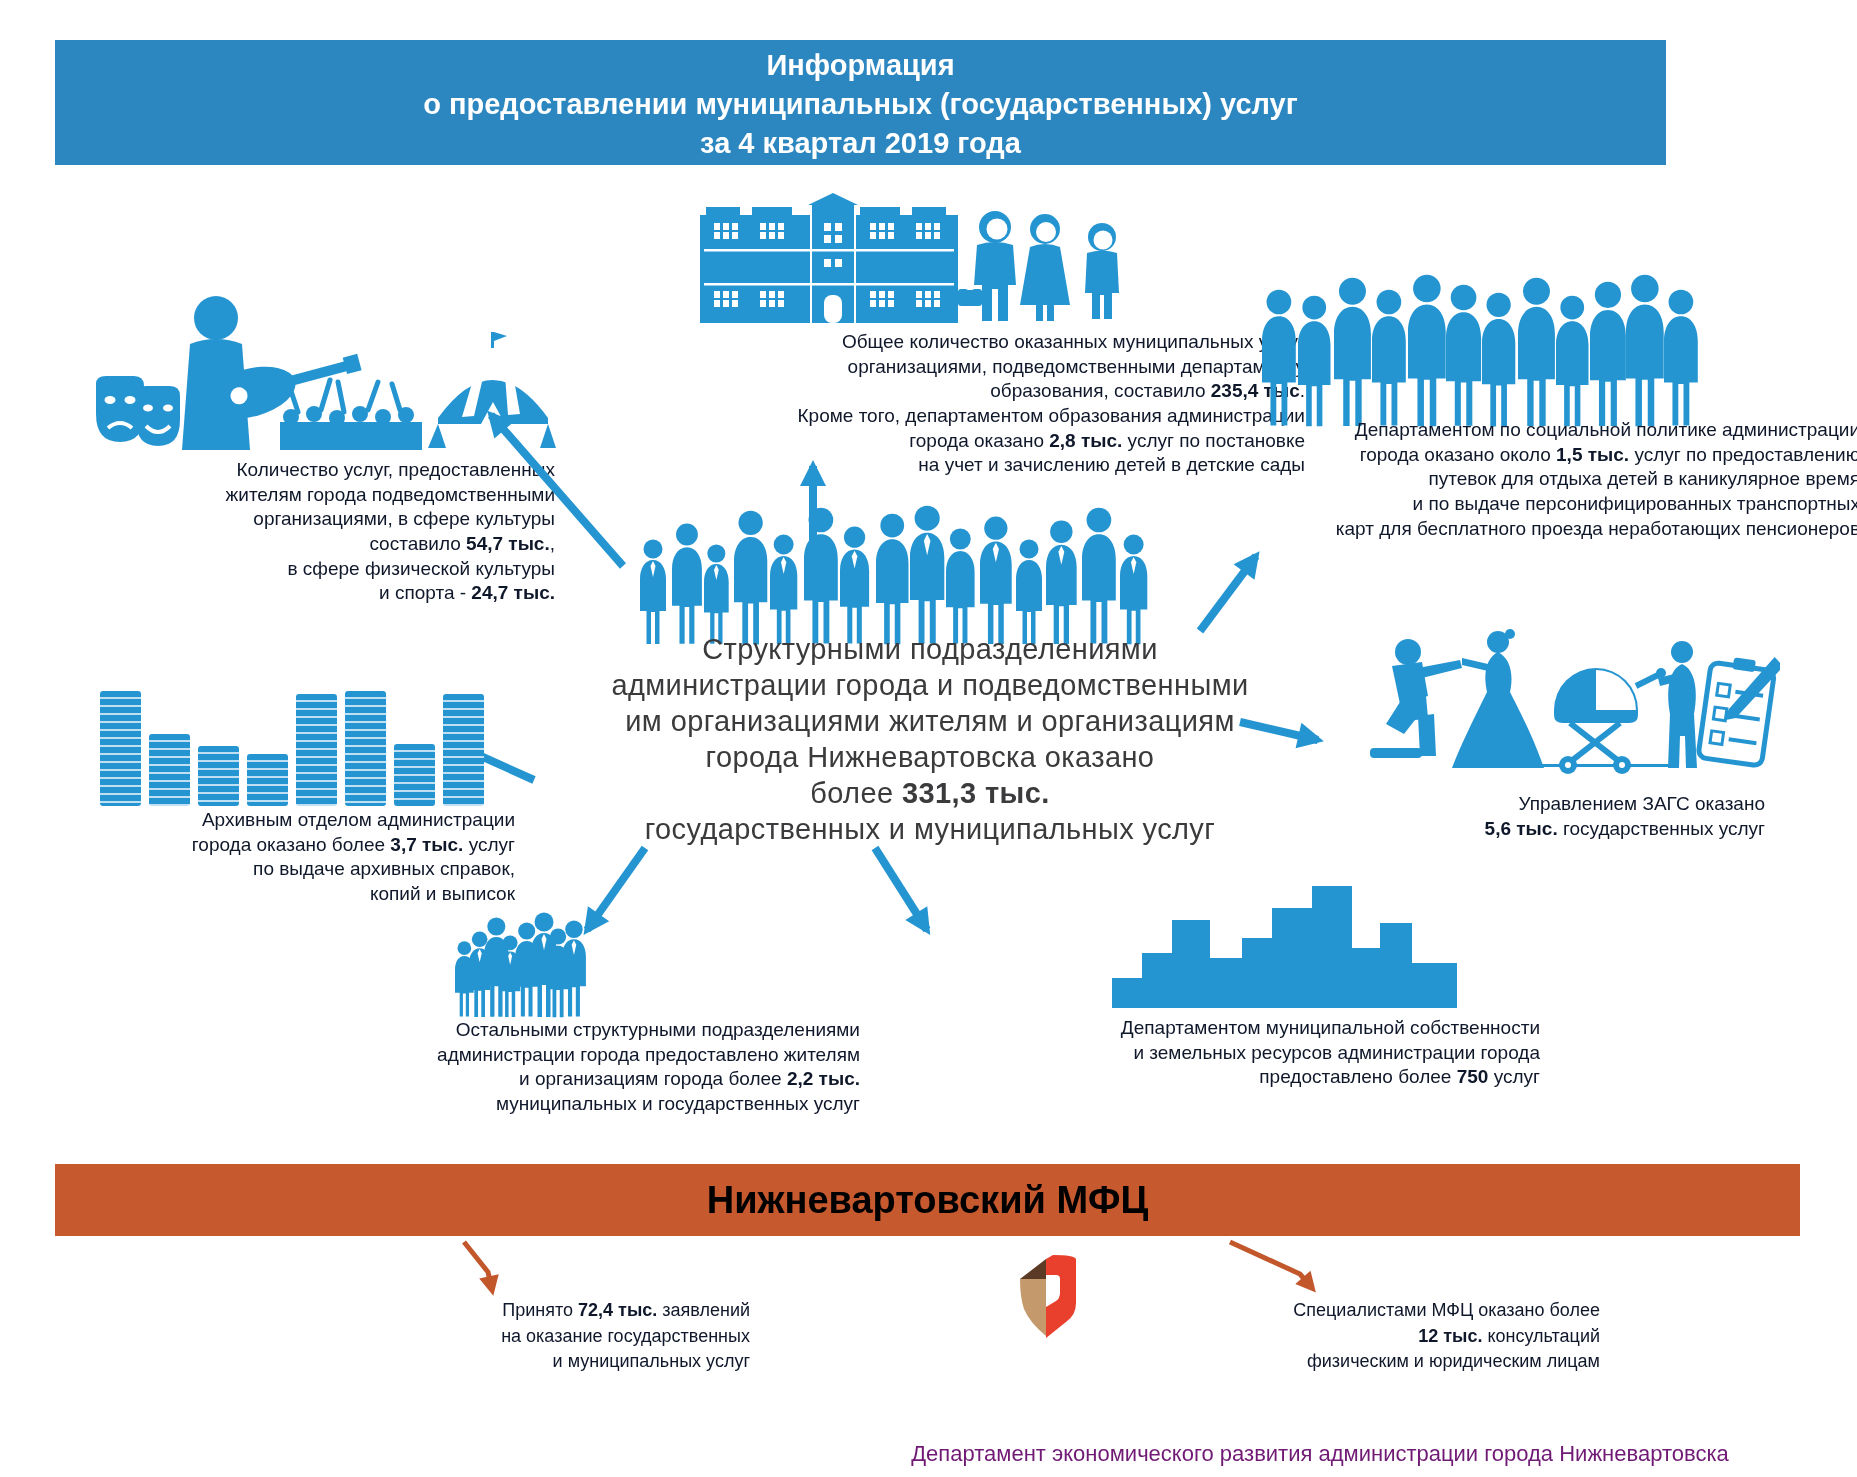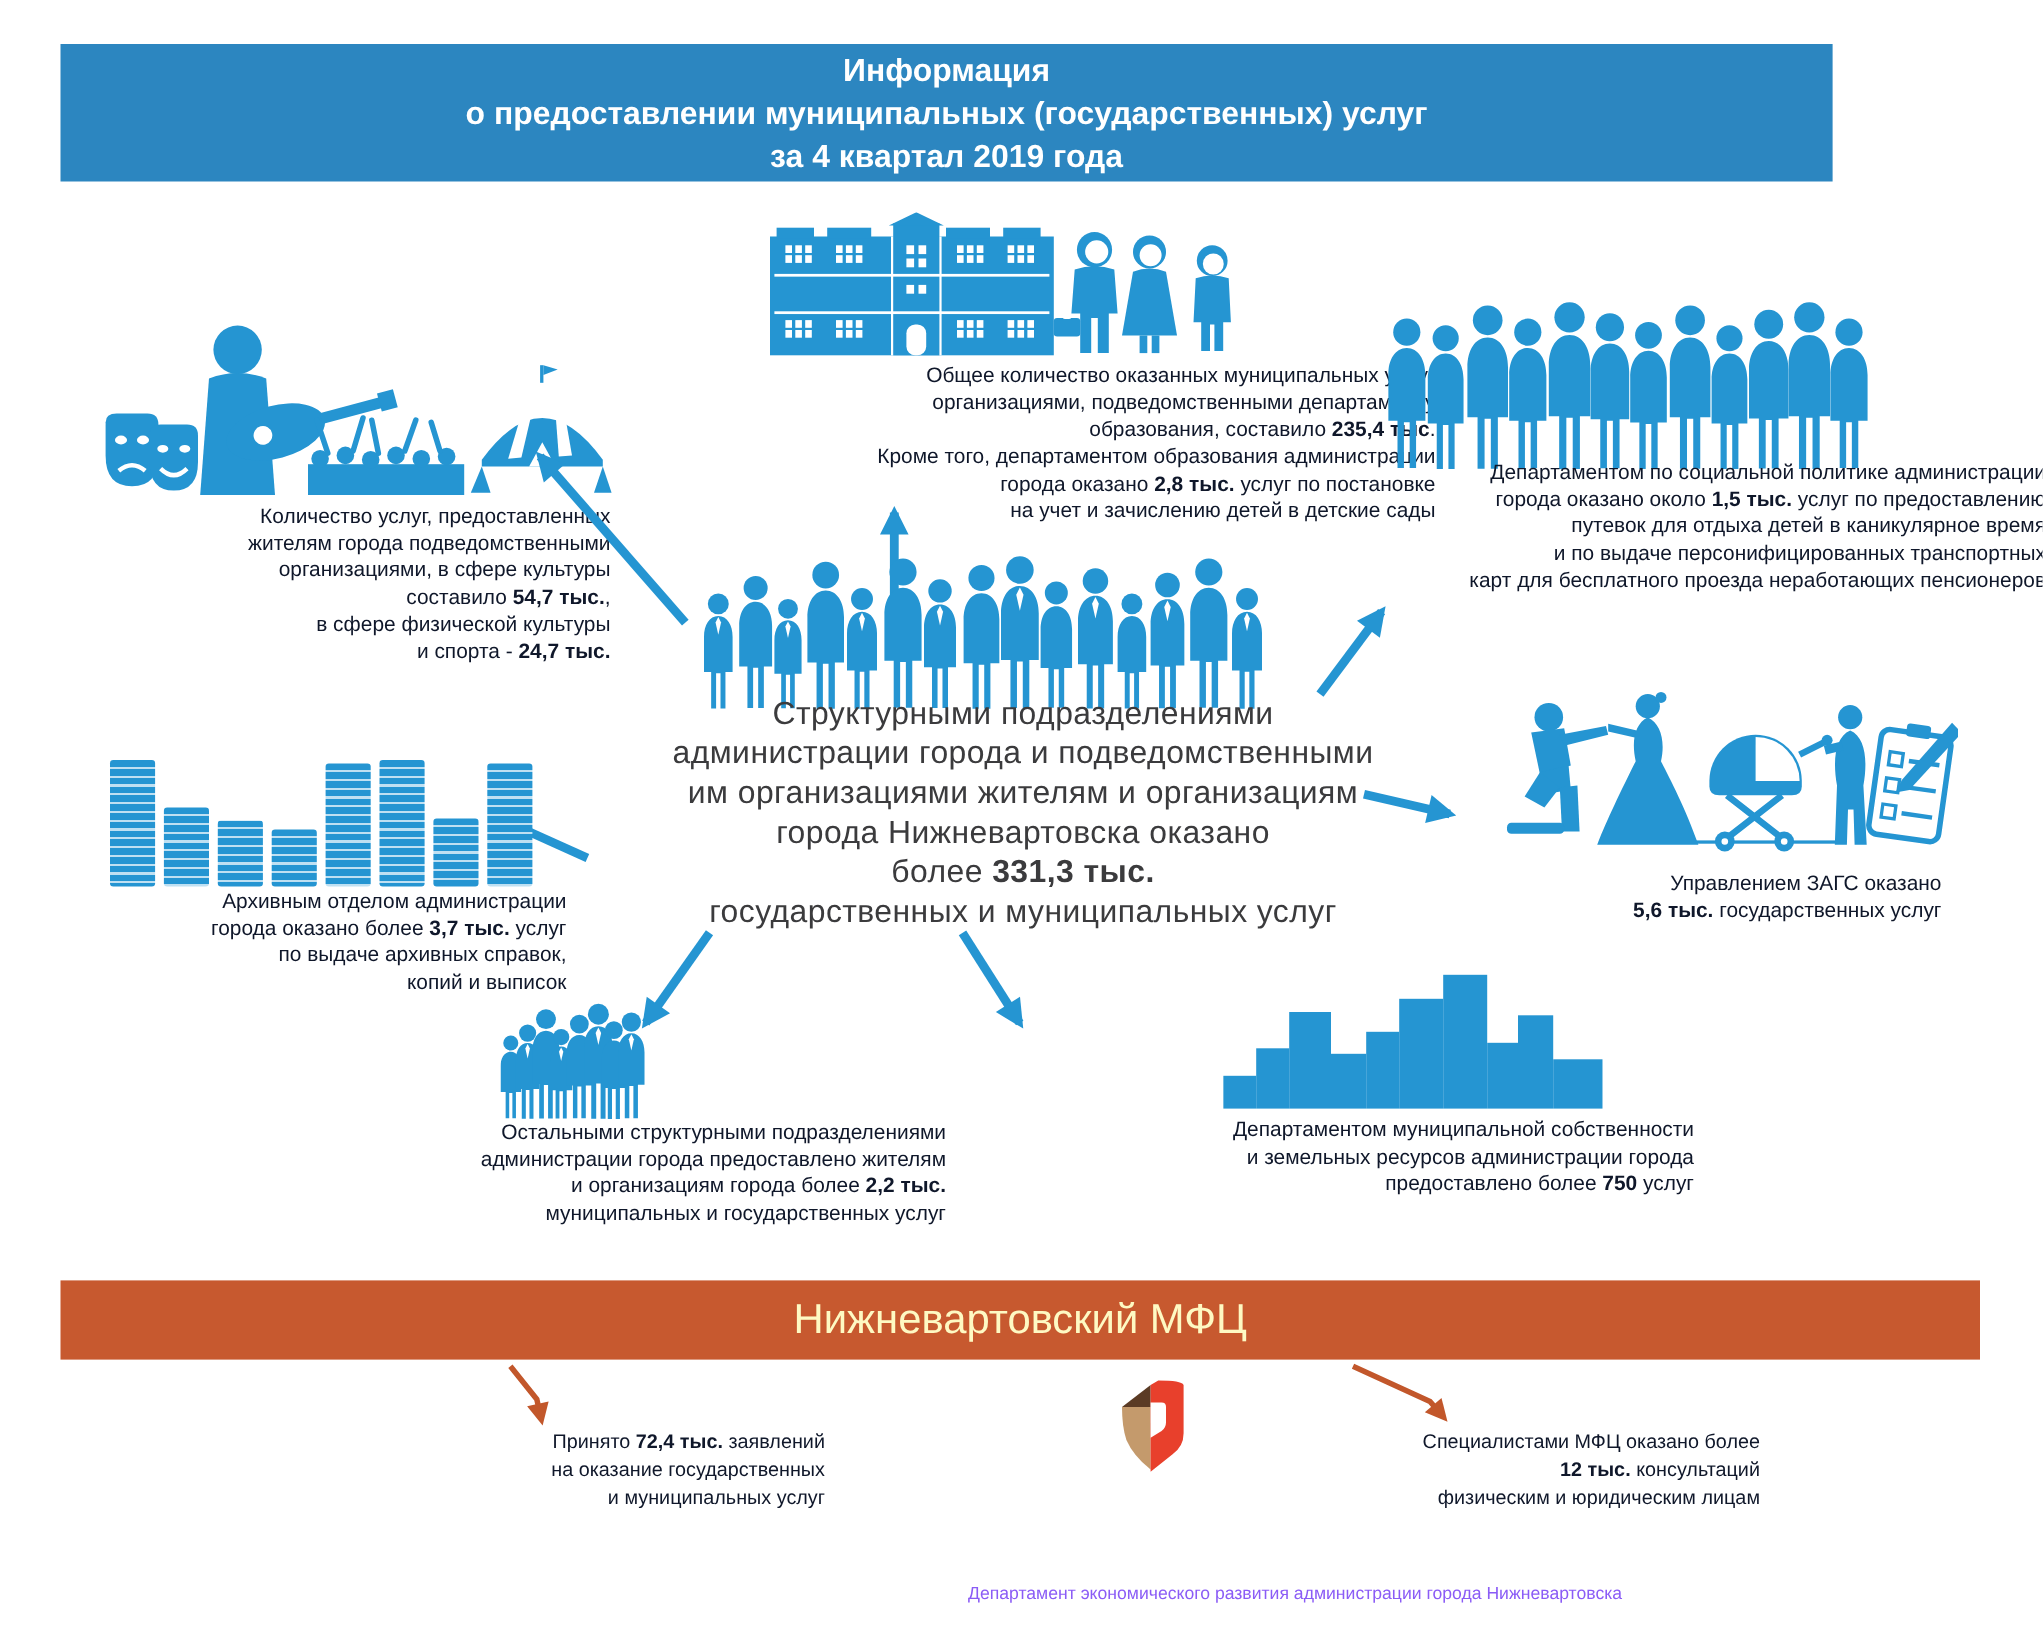--- a/index.html
+++ b/index.html
@@ -10,33 +10,33 @@
        white-space:pre-line;}
   .txt .bold{font-weight:700;}
   .hdr-banner{position:absolute;left:55px;top:40px;width:1611px;height:125px;background:#2C86C0;}
   .hdr-title{width:100%;text-align:center;color:#ffffff;font-weight:700;font-size:29px;
              line-height:39px;padding-top:6px;white-space:pre-line;}
   .center-txt{position:absolute;left:560px;top:632px;width:740px;text-align:center;
               font-size:29px;line-height:1.24;letter-spacing:0.4px;white-space:pre-line;color:#3B3B3D;}
   .center-txt .bold{font-weight:700;}
   .mfc-banner{position:absolute;left:55px;top:1164px;width:1745px;height:72px;background:#C7592F;
               display:flex;align-items:center;justify-content:center;}
-  .mfc-banner-title{color:#fef9c3;font-weight:400;font-size:38px;}
+  .mfc-banner-title{color:#000000;font-weight:700;font-size:38px;}
   .mfc-txt{font-size:18px;line-height:1.42;}
   .stacks{position:absolute;left:100px;top:688px;width:390px;height:118px;
           display:flex;align-items:flex-end;gap:8px;}
   .stack{width:41px;border-radius:3px;
          background:repeating-linear-gradient(180deg,#2595D2 0px,#2595D2 6px,#BFE0F2 6px,#BFE0F2 8px);}
   .logo-text{position:absolute;left:740px;top:1258px;width:265px;text-align:right;line-height:1;}
   .logo-w1{color:#E8402C;font-weight:700;font-size:34px;letter-spacing:2px;}
   .logo-w2{color:#5B3B25;font-weight:700;font-size:42px;margin-top:2px;letter-spacing:1px;}
   .logo-sub{color:#E8402C;font-size:17px;line-height:21px;}
   .logo-sub.first{margin-top:6px;}
-  .footer{position:absolute;left:880px;top:1441px;width:880px;text-align:left;
-          font-size:16px;color:#8b5cf6;}
+  .footer{position:absolute;left:880px;top:1441px;width:880px;text-align:center;
+          font-size:22px;color:#701a75;}
 </style>
 </head>
 <body>
 
 <div class="canvas">
 
   <svg width="0" height="0" style="position:absolute" aria-hidden="true">
     <defs>
       <g id="person">
         <circle cx="13" cy="10" r="9.5"></circle>

